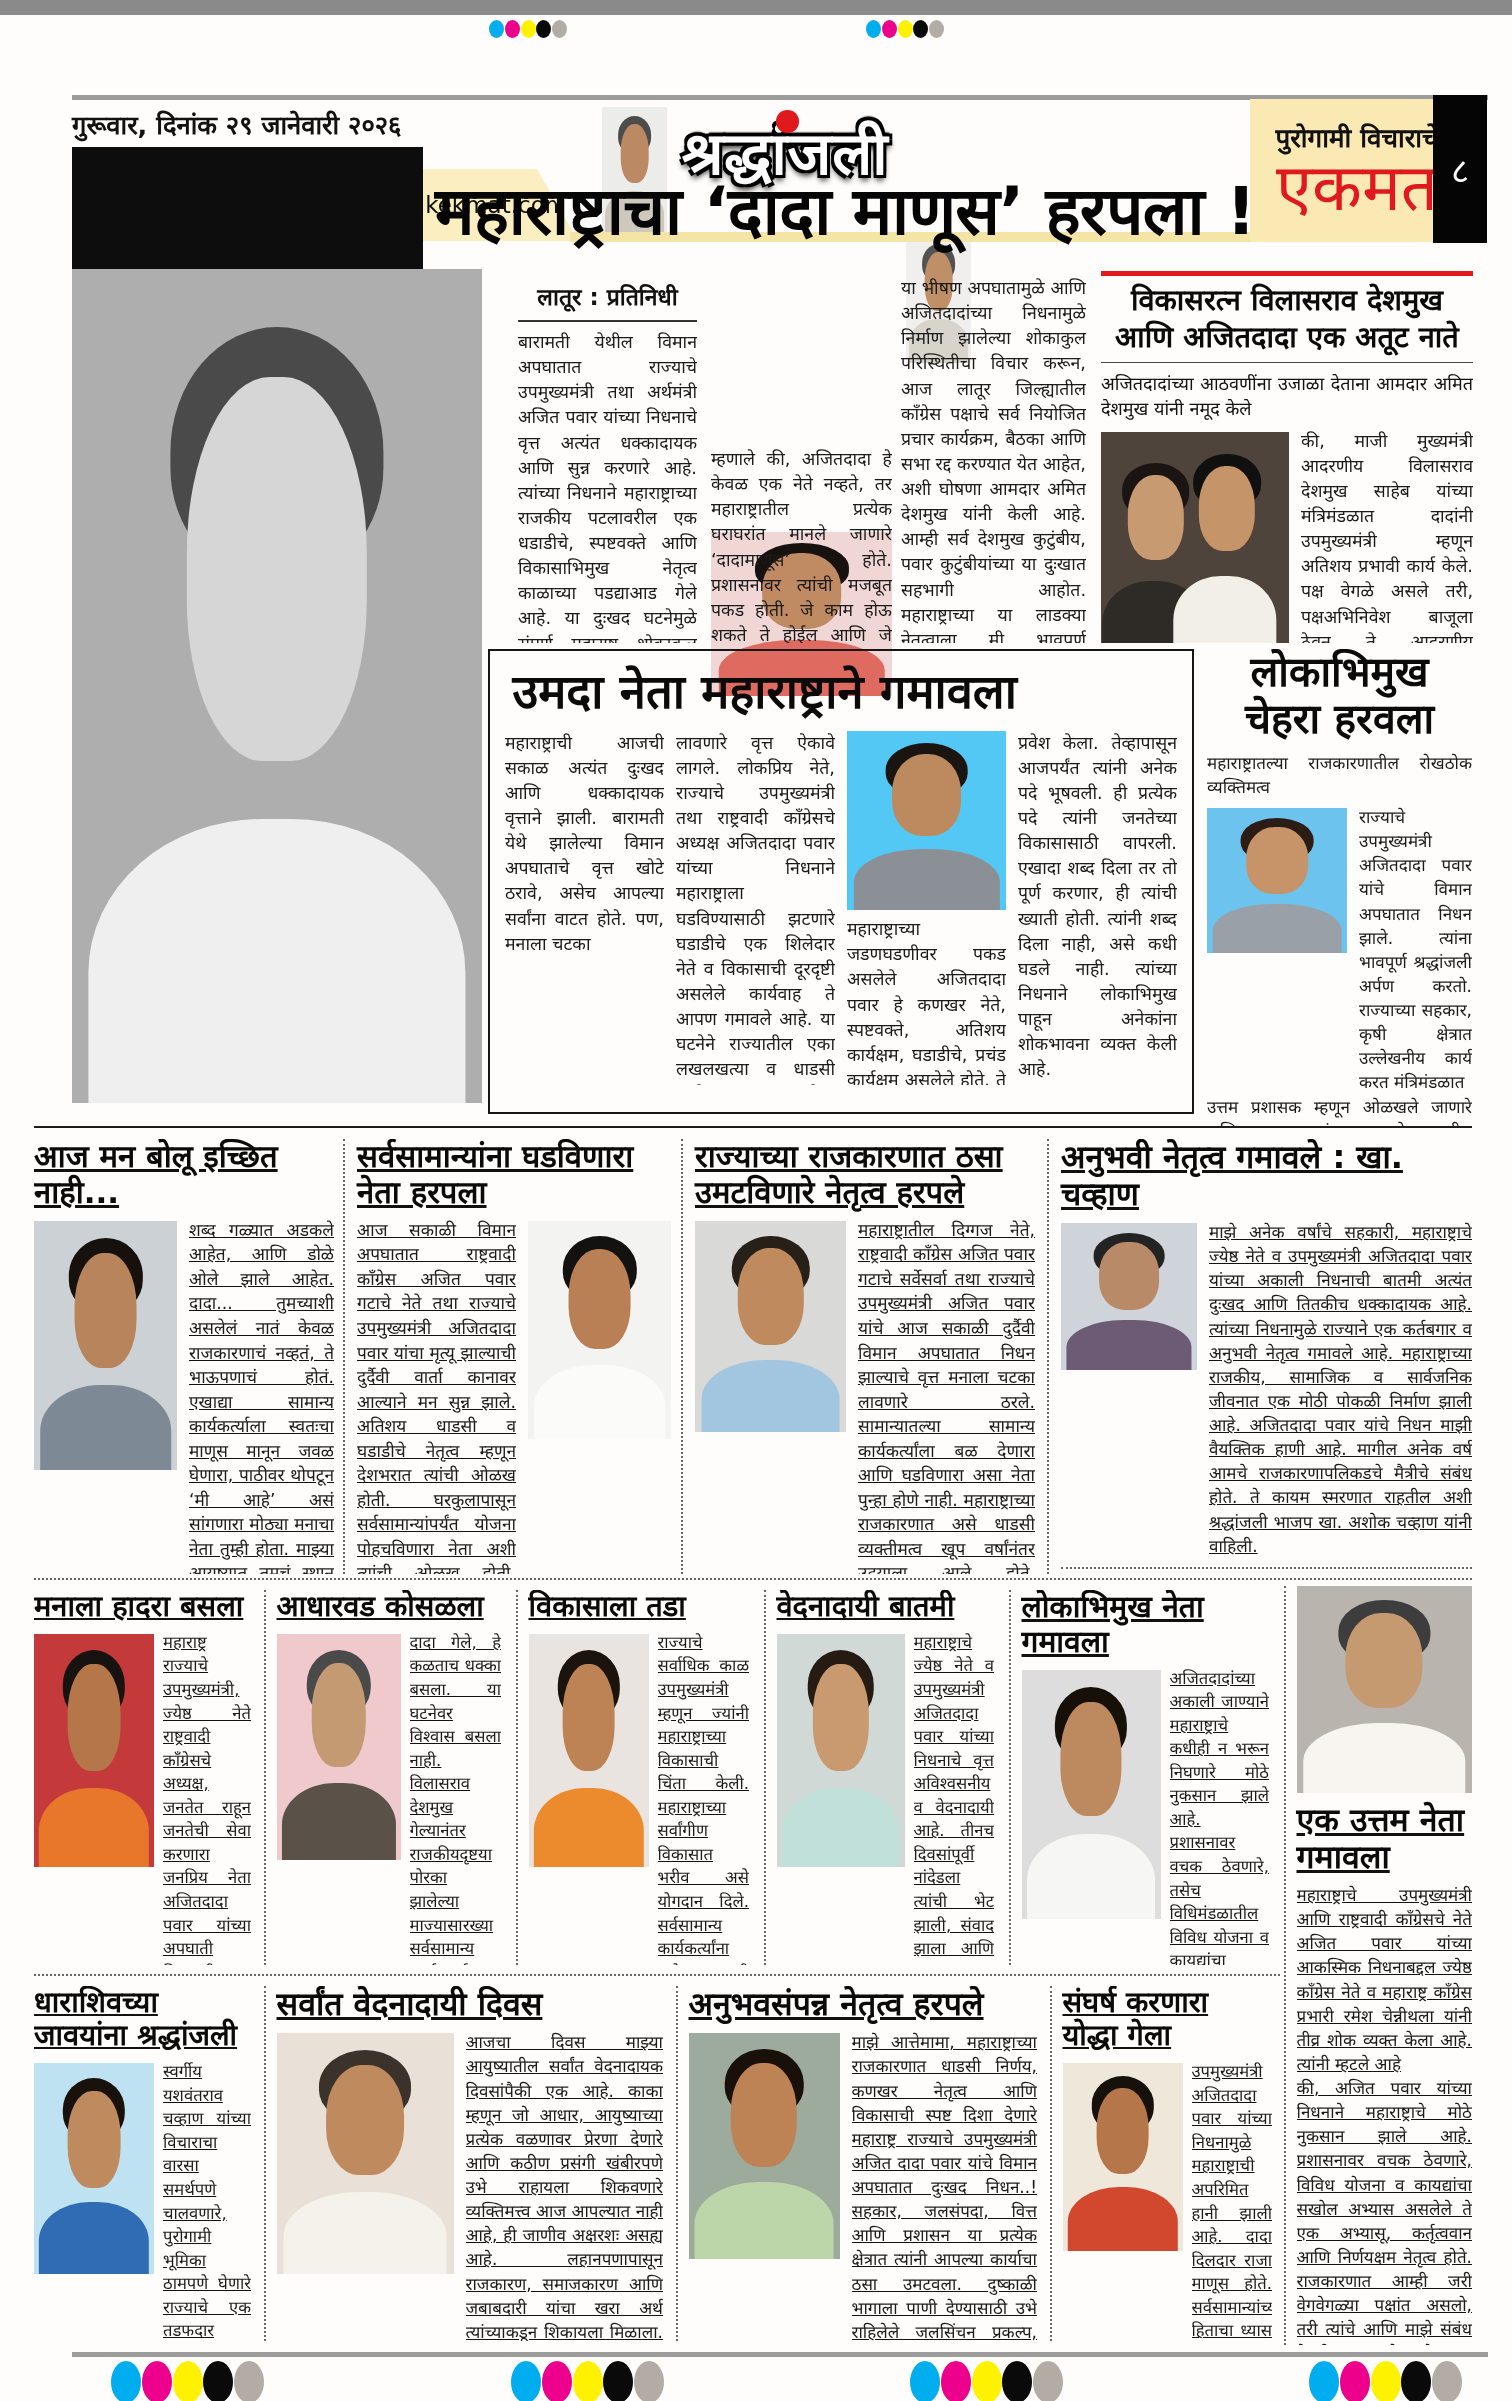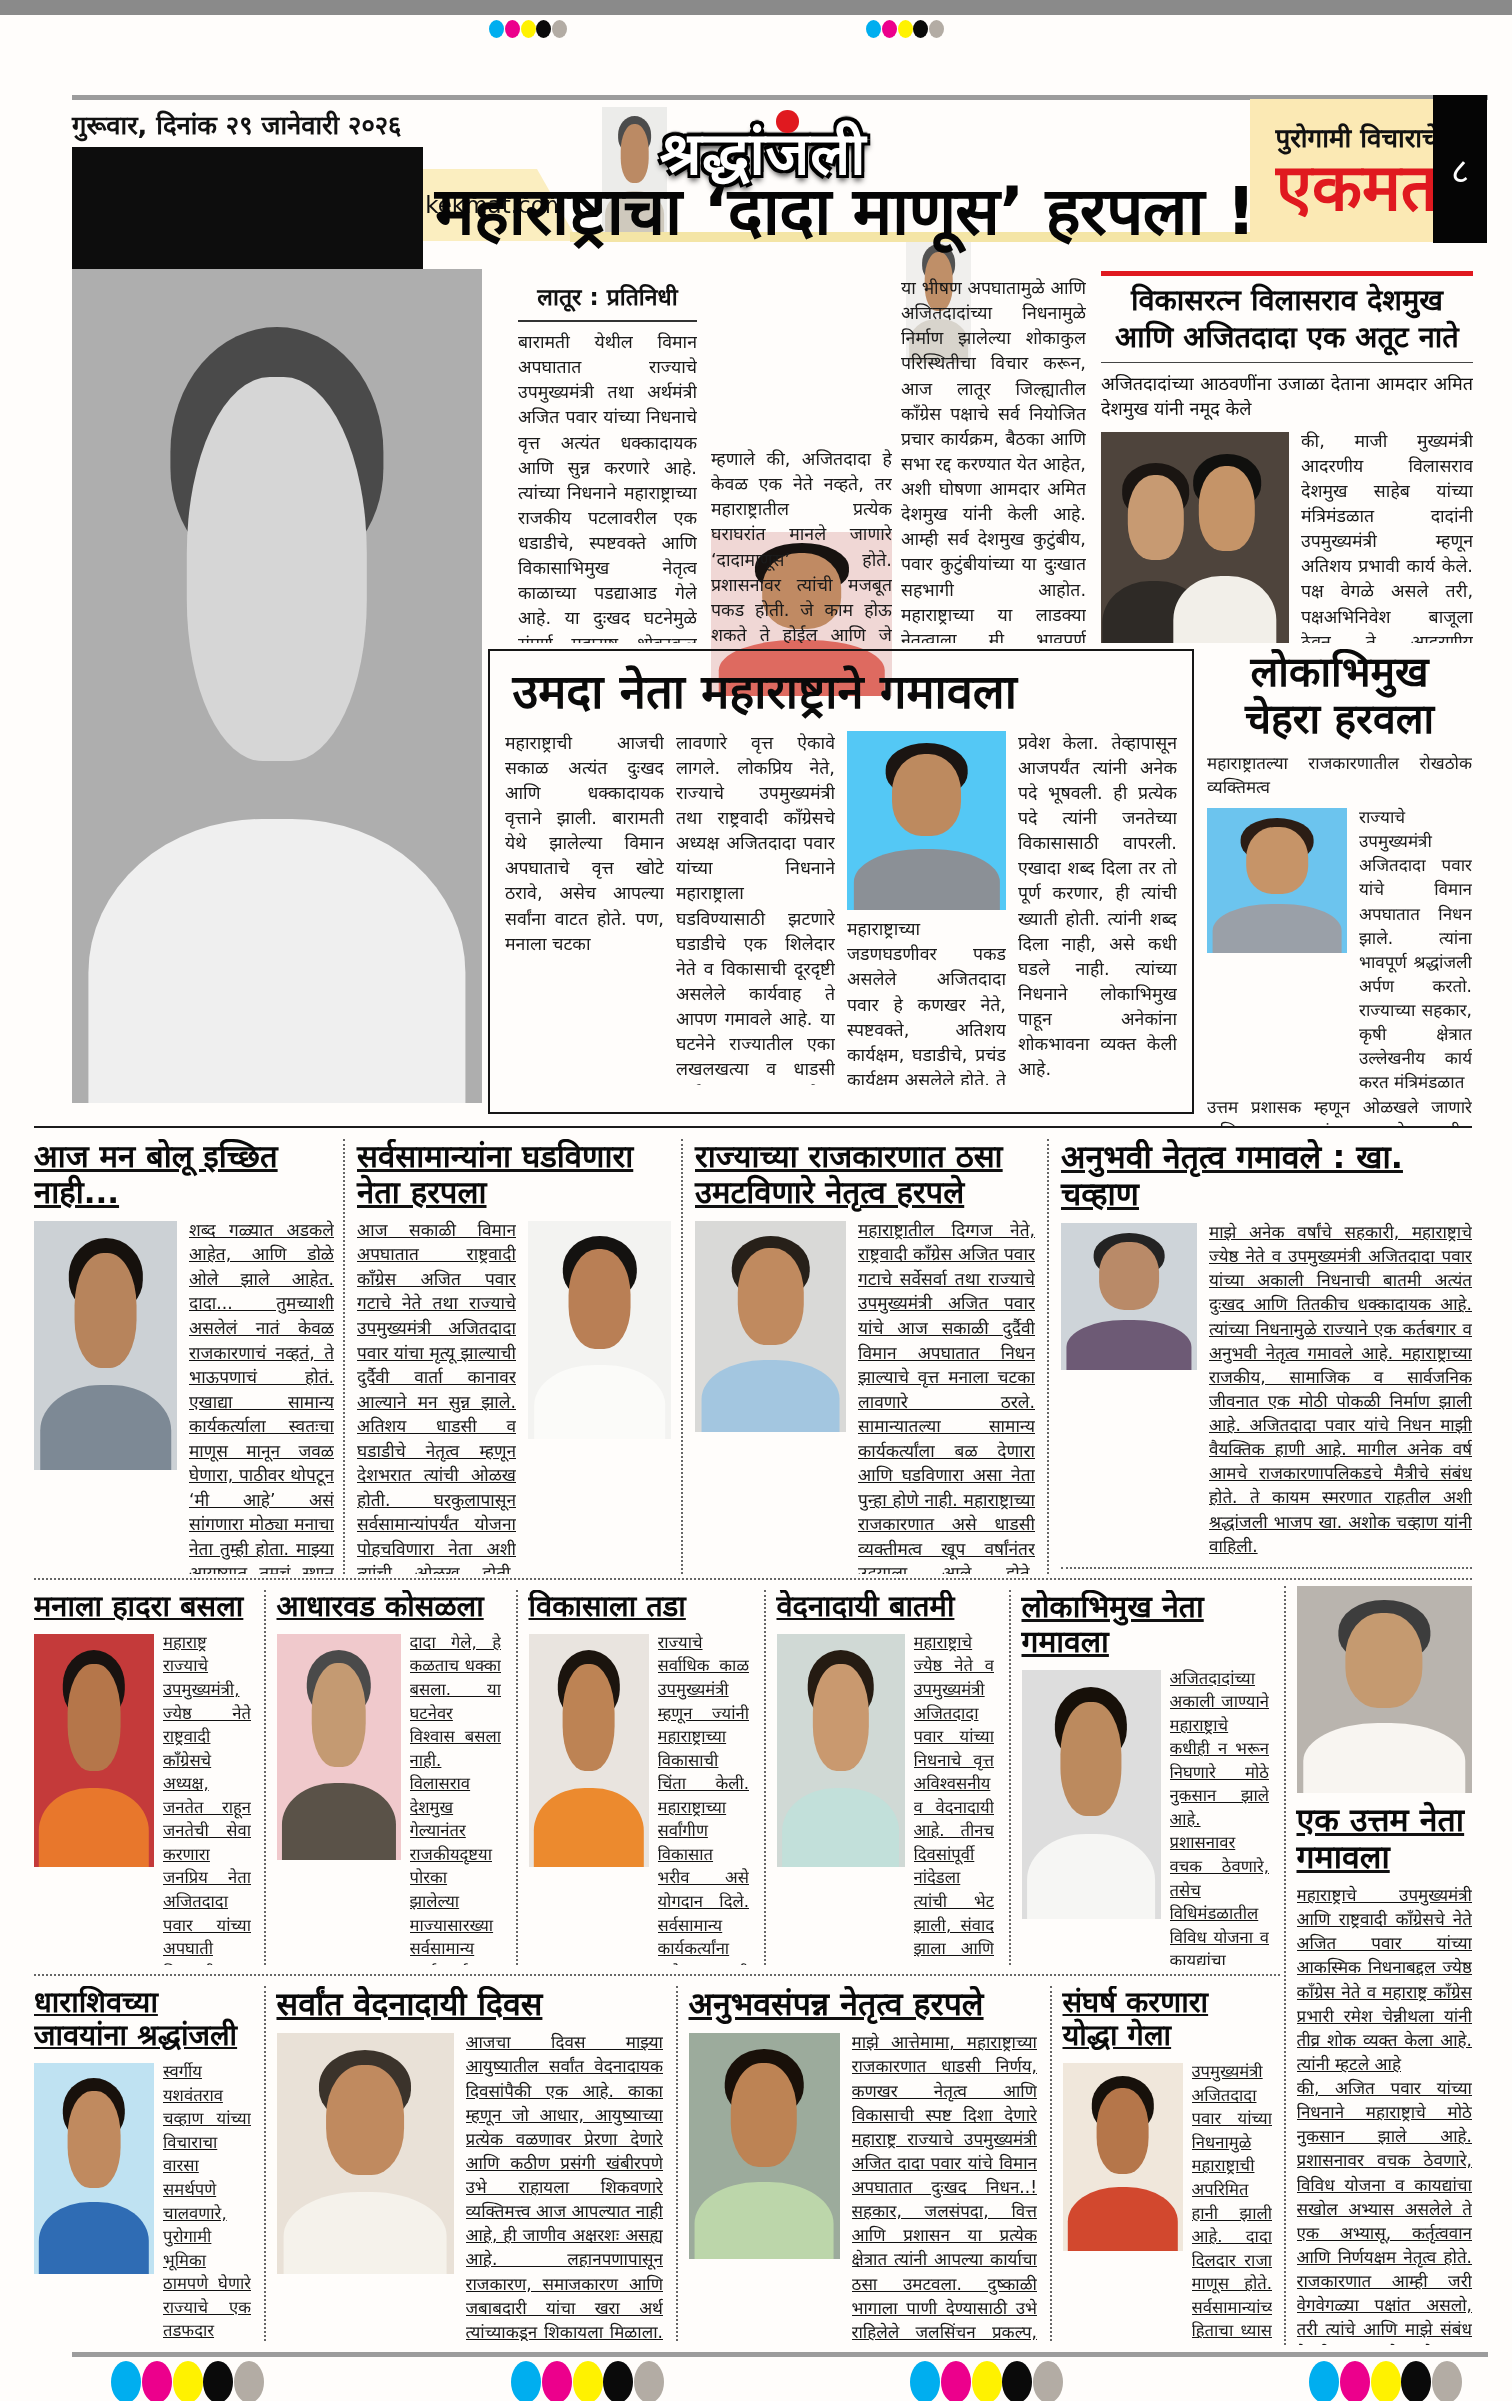--- a/index.html
+++ b/index.html
@@ -41,30 +41,30 @@
   .hdr-rule{left:72px;top:80px;width:1416px;height:4.5px;}
   .epaper{left:72px;top:154px;width:506px;height:72px;background:#fbeec0;
           clip-path:polygon(0 0,calc(100% - 41px) 0,100% 100%,0 100%);
           display:flex;align-items:center;gap:10.5px;padding-left:34px;box-sizing:border-box;}
   .epaper .lbl{font-size:23px;color:#101010;}
   .epaper .url{font-size:23px;color:#101010;text-decoration:none;}
   .cursor-ic{width:29px;height:29px;border-radius:50%;background:#e0191f;position:relative;flex:none;}
   .cursor-ic::after{content:"";position:absolute;left:8.3px;top:6.8px;width:0;height:0;
           border-left:6.8px solid #fff;border-right:6.8px solid transparent;border-bottom:13.6px solid transparent;
           border-top:6.8px solid #fff;transform:rotate(12deg);}
-  .masthead-title{left:635px;top:96px;width:256px;text-align:center;font-size:59px;font-weight:900;color:#fff;
+  .masthead-title{left:657px;top:96px;width:256px;text-align:center;font-size:59px;font-weight:900;color:#fff;
       text-shadow:-3px -3px 0 #000,3px -3px 0 #000,-3px 3px 0 #000,3px 3px 0 #000,0 5.3px 6.8px #000,0 -4.5px 1.5px #000;
       letter-spacing:0.8px;}
   .mh-dot{left:776px;top:95px;width:22.6px;height:22.6px;border-radius:50%;background:#e0191f;z-index:3;}
   .mh-ph{top:92px;width:65px;height:128px;}
   .yellow-underline{left:570px;top:217px;width:863px;height:9.8px;background:#f4e5a6;}
   .brand-box{left:1250px;top:84px;width:214px;height:143px;background:#fbe9b4;text-align:center;
              display:flex;flex-direction:column;justify-content:center;}
   .brand-tag{font-size:26px;font-weight:900;color:#111;}
-  .brand-name{font-size:65px;font-weight:700;color:#e0191f;line-height:1.02;}
+  .brand-name{font-size:65px;font-weight:400;color:#e0191f;line-height:1.02;}
   .pagenum-box{left:1433px;top:80px;width:54px;height:148px;background:#050505;color:#fff;
              display:flex;align-items:center;justify-content:center;font-size:35px;}
 
   
   .main-photo{left:72px;top:132px;width:410px;height:956px;}
   .mp-band{position:absolute;left:0;top:0;width:351px;height:122px;background:#0d0d0d;}
   .mp-img{position:absolute;left:0;top:122px;right:0;bottom:0;}
   .main-headline{left:435px;top:160px;width:1062px;font-size:66px;font-weight:900;white-space:nowrap;
                  letter-spacing:-0.8px;color:#050505;}
   .lead-byline{left:518px;top:265px;width:179px;text-align:center;font-size:23px;font-weight:bold;

